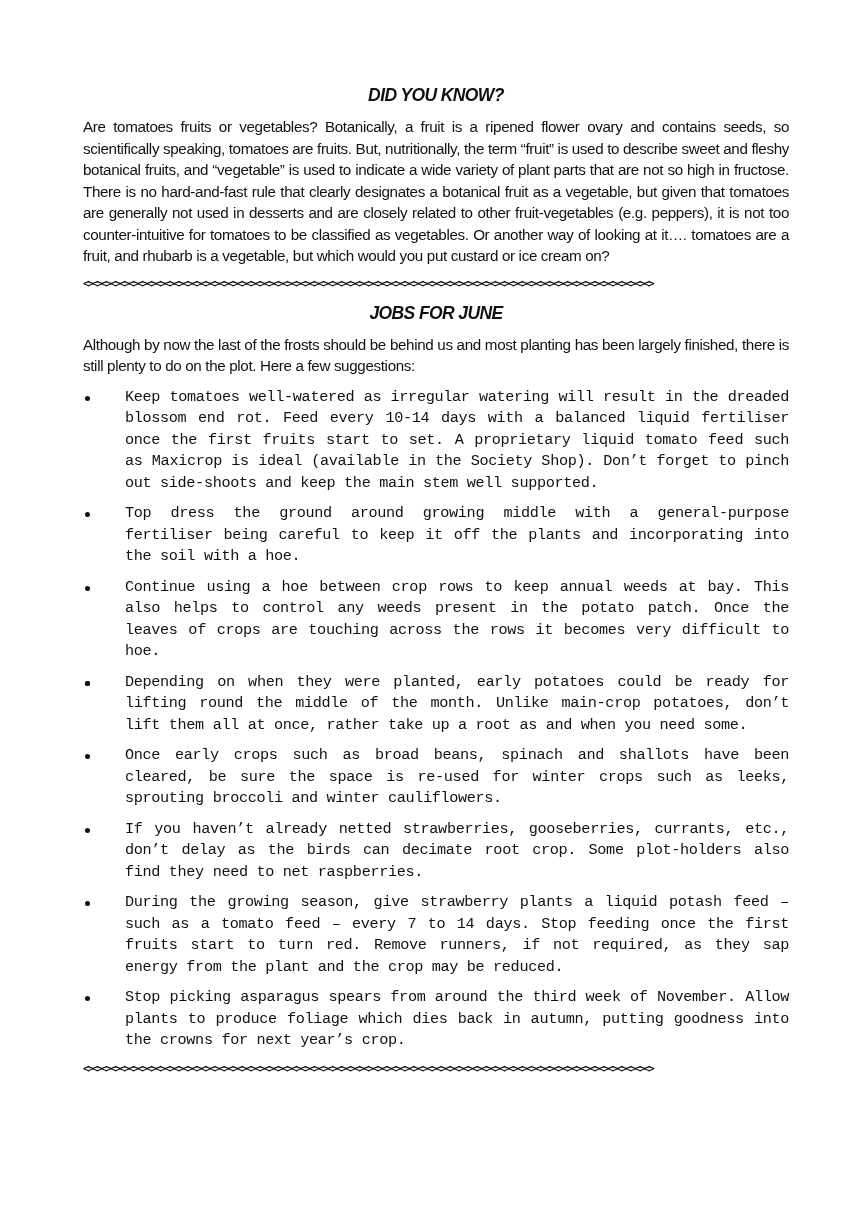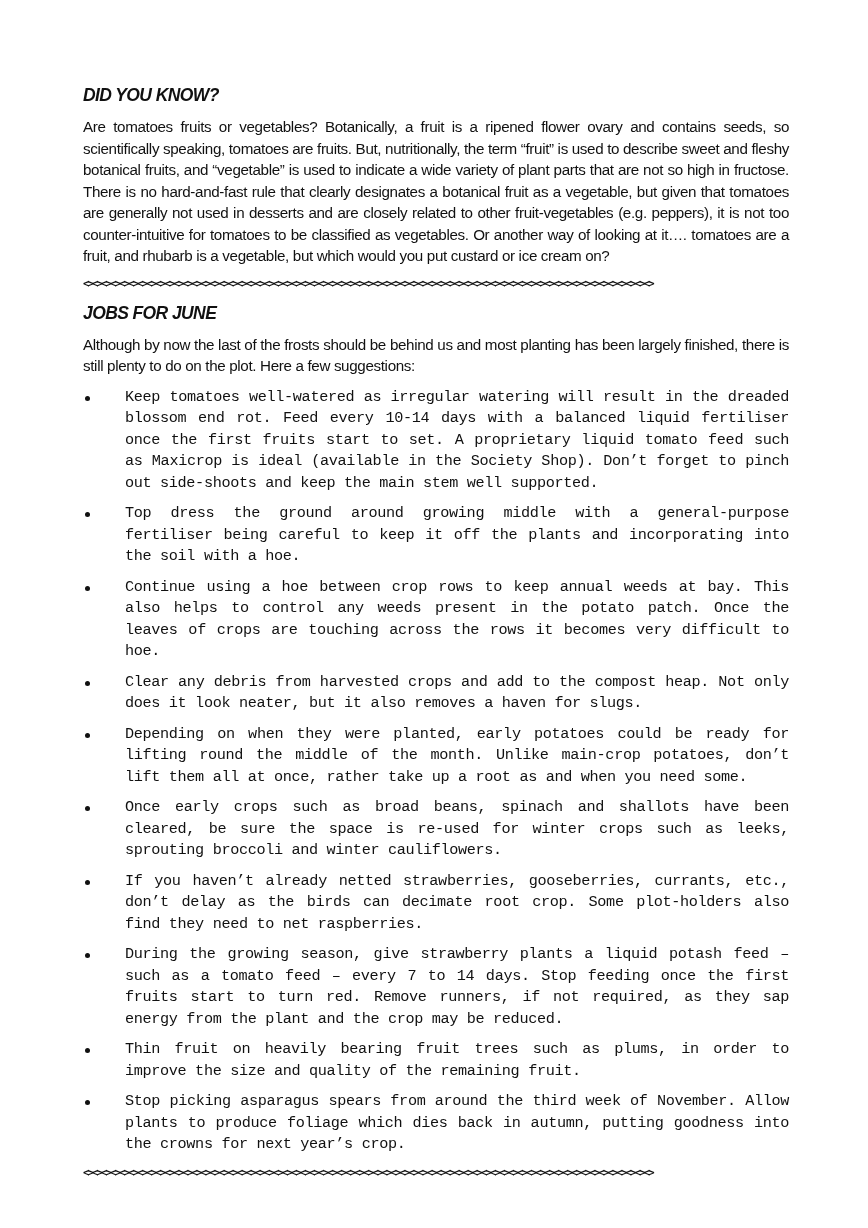--- a/index.html
+++ b/index.html
@@ -5,21 +5,21 @@
   html, body { margin: 0; padding: 0; background: #ffffff; }
   body { width: 868px; height: 1228px; position: relative; overflow: hidden; }
   .page {
     position: absolute; left: 83px; top: 84px; width: 706px;
     font-family: "Liberation Sans", sans-serif; color: #111;
     font-size: 15.2px; line-height: 21.5px; letter-spacing: -0.35px;
   }
   h2 {
     font-family: "Liberation Sans", sans-serif;
     font-style: italic; font-weight: bold; font-size: 17.5px;
-    margin: 0 0 10px 0; line-height: 22px; letter-spacing: -0.6px; color: #111;
+    margin: 0 0 10px 0; line-height: 22px; letter-spacing: -0.6px; color: #111; text-align: center;
   }
   p.body { margin: 0; text-align: justify; }
   .divider {
     font-family: "DejaVu Sans Mono", monospace; font-weight: bold;
     font-size: 10.5px; letter-spacing: -1.8px; white-space: nowrap; overflow: hidden;
     width: 700px; margin: 9px 0 12px 0; line-height: 14px; color: #111;
   }
   ul.jobs { list-style: none; margin: 10px 0 0 0; padding: 0; }
   ul.jobs li { position: relative; padding-left: 42px; margin-bottom: 9px; text-align: justify; font-family: Liberation Mono, monospace; }
   ul.jobs li .bullet {
@@ -40,25 +40,24 @@
 
   <div class="divider">&lt;&gt;&lt;&gt;&lt;&gt;&lt;&gt;&lt;&gt;&lt;&gt;&lt;&gt;&lt;&gt;&lt;&gt;&lt;&gt;&lt;&gt;&lt;&gt;&lt;&gt;&lt;&gt;&lt;&gt;&lt;&gt;&lt;&gt;&lt;&gt;&lt;&gt;&lt;&gt;&lt;&gt;&lt;&gt;&lt;&gt;&lt;&gt;&lt;&gt;&lt;&gt;&lt;&gt;&lt;&gt;&lt;&gt;&lt;&gt;&lt;&gt;&lt;&gt;&lt;&gt;&lt;&gt;&lt;&gt;&lt;&gt;&lt;&gt;&lt;&gt;&lt;&gt;&lt;&gt;&lt;&gt;&lt;&gt;&lt;&gt;&lt;&gt;&lt;&gt;&lt;&gt;&lt;&gt;&lt;&gt;&lt;&gt;&lt;&gt;&lt;&gt;&lt;&gt;&lt;&gt;&lt;&gt;&lt;&gt;&lt;&gt;&lt;&gt;&lt;&gt;&lt;&gt;&lt;&gt;&lt;&gt;&lt;&gt;&lt;&gt;</div>
 
   <section class="section2">
     <h2>JOBS FOR JUNE</h2>
     <p class="body">Although by now the last of the frosts should be behind us and most planting has been largely finished, there is still plenty to do on the plot.  Here a few suggestions:</p>
     <ul class="jobs">
       <li><span class="bullet"></span><span>Keep tomatoes well-watered as irregular watering will result in the dreaded blossom end rot.  Feed every 10-14 days with a balanced liquid fertiliser once the first fruits start to set.  A proprietary liquid tomato feed such as Maxicrop is ideal (available in the Society Shop).  Don’t forget to pinch out side-shoots and keep the main stem well supported.</span></li>
       <li><span class="bullet"></span><span>Top dress the ground around growing middle with a general-purpose fertiliser being careful to keep it off the plants and incorporating into the soil with a hoe.</span></li>
       <li><span class="bullet"></span><span>Continue using a hoe between crop rows to keep annual weeds at bay.  This also helps to control any weeds present in the potato patch.  Once the leaves of crops are touching across the rows it becomes very difficult to hoe.</span></li>
-      <li><span class="bullet"></span><span>Clear any debris from harvested crops and add to the compost heap.  Not only does it look neater, but it also removes a haven for slugs.</span></li>
+      <li><span class="bullet"></span></li>
       <li><span class="bullet"></span><span>Depending on when they were planted, early potatoes could be ready for lifting round the middle of the month.  Unlike main-crop potatoes, don’t lift them all at once, rather take up a root as and when you need some.</span></li>
       <li><span class="bullet"></span><span>Once early crops such as broad beans, spinach and shallots have been cleared, be sure the space is re-used for winter crops such as leeks, sprouting broccoli and winter cauliflowers.</span></li>
       <li><span class="bullet"></span><span>If you haven’t already netted strawberries, gooseberries, currants, etc., don’t delay as the birds can decimate root crop.  Some plot-holders also find they need to net raspberries.</span></li>
       <li><span class="bullet"></span><span>During the growing season, give strawberry plants a liquid potash feed – such as a tomato feed – every 7 to 14 days.  Stop feeding once the first fruits start to turn red.  Remove runners, if not required, as they sap energy from the plant and the crop may be reduced.</span></li>
-      <li><span class="bullet"></span><span>Thin fruit on heavily bearing fruit trees such as plums, in order to improve the size and quality of the remaining fruit.</span></li>
       <li><span class="bullet"></span><span>Stop picking asparagus spears from around the third week of November.  Allow plants to produce foliage which dies back in autumn, putting goodness into the crowns for next year’s crop.</span></li>
     </ul>
   </section>
 
   <div class="divider">&lt;&gt;&lt;&gt;&lt;&gt;&lt;&gt;&lt;&gt;&lt;&gt;&lt;&gt;&lt;&gt;&lt;&gt;&lt;&gt;&lt;&gt;&lt;&gt;&lt;&gt;&lt;&gt;&lt;&gt;&lt;&gt;&lt;&gt;&lt;&gt;&lt;&gt;&lt;&gt;&lt;&gt;&lt;&gt;&lt;&gt;&lt;&gt;&lt;&gt;&lt;&gt;&lt;&gt;&lt;&gt;&lt;&gt;&lt;&gt;&lt;&gt;&lt;&gt;&lt;&gt;&lt;&gt;&lt;&gt;&lt;&gt;&lt;&gt;&lt;&gt;&lt;&gt;&lt;&gt;&lt;&gt;&lt;&gt;&lt;&gt;&lt;&gt;&lt;&gt;&lt;&gt;&lt;&gt;&lt;&gt;&lt;&gt;&lt;&gt;&lt;&gt;&lt;&gt;&lt;&gt;&lt;&gt;&lt;&gt;&lt;&gt;&lt;&gt;&lt;&gt;&lt;&gt;&lt;&gt;&lt;&gt;&lt;&gt;&lt;&gt;</div>
 
 </div>
 
 </body></html>

